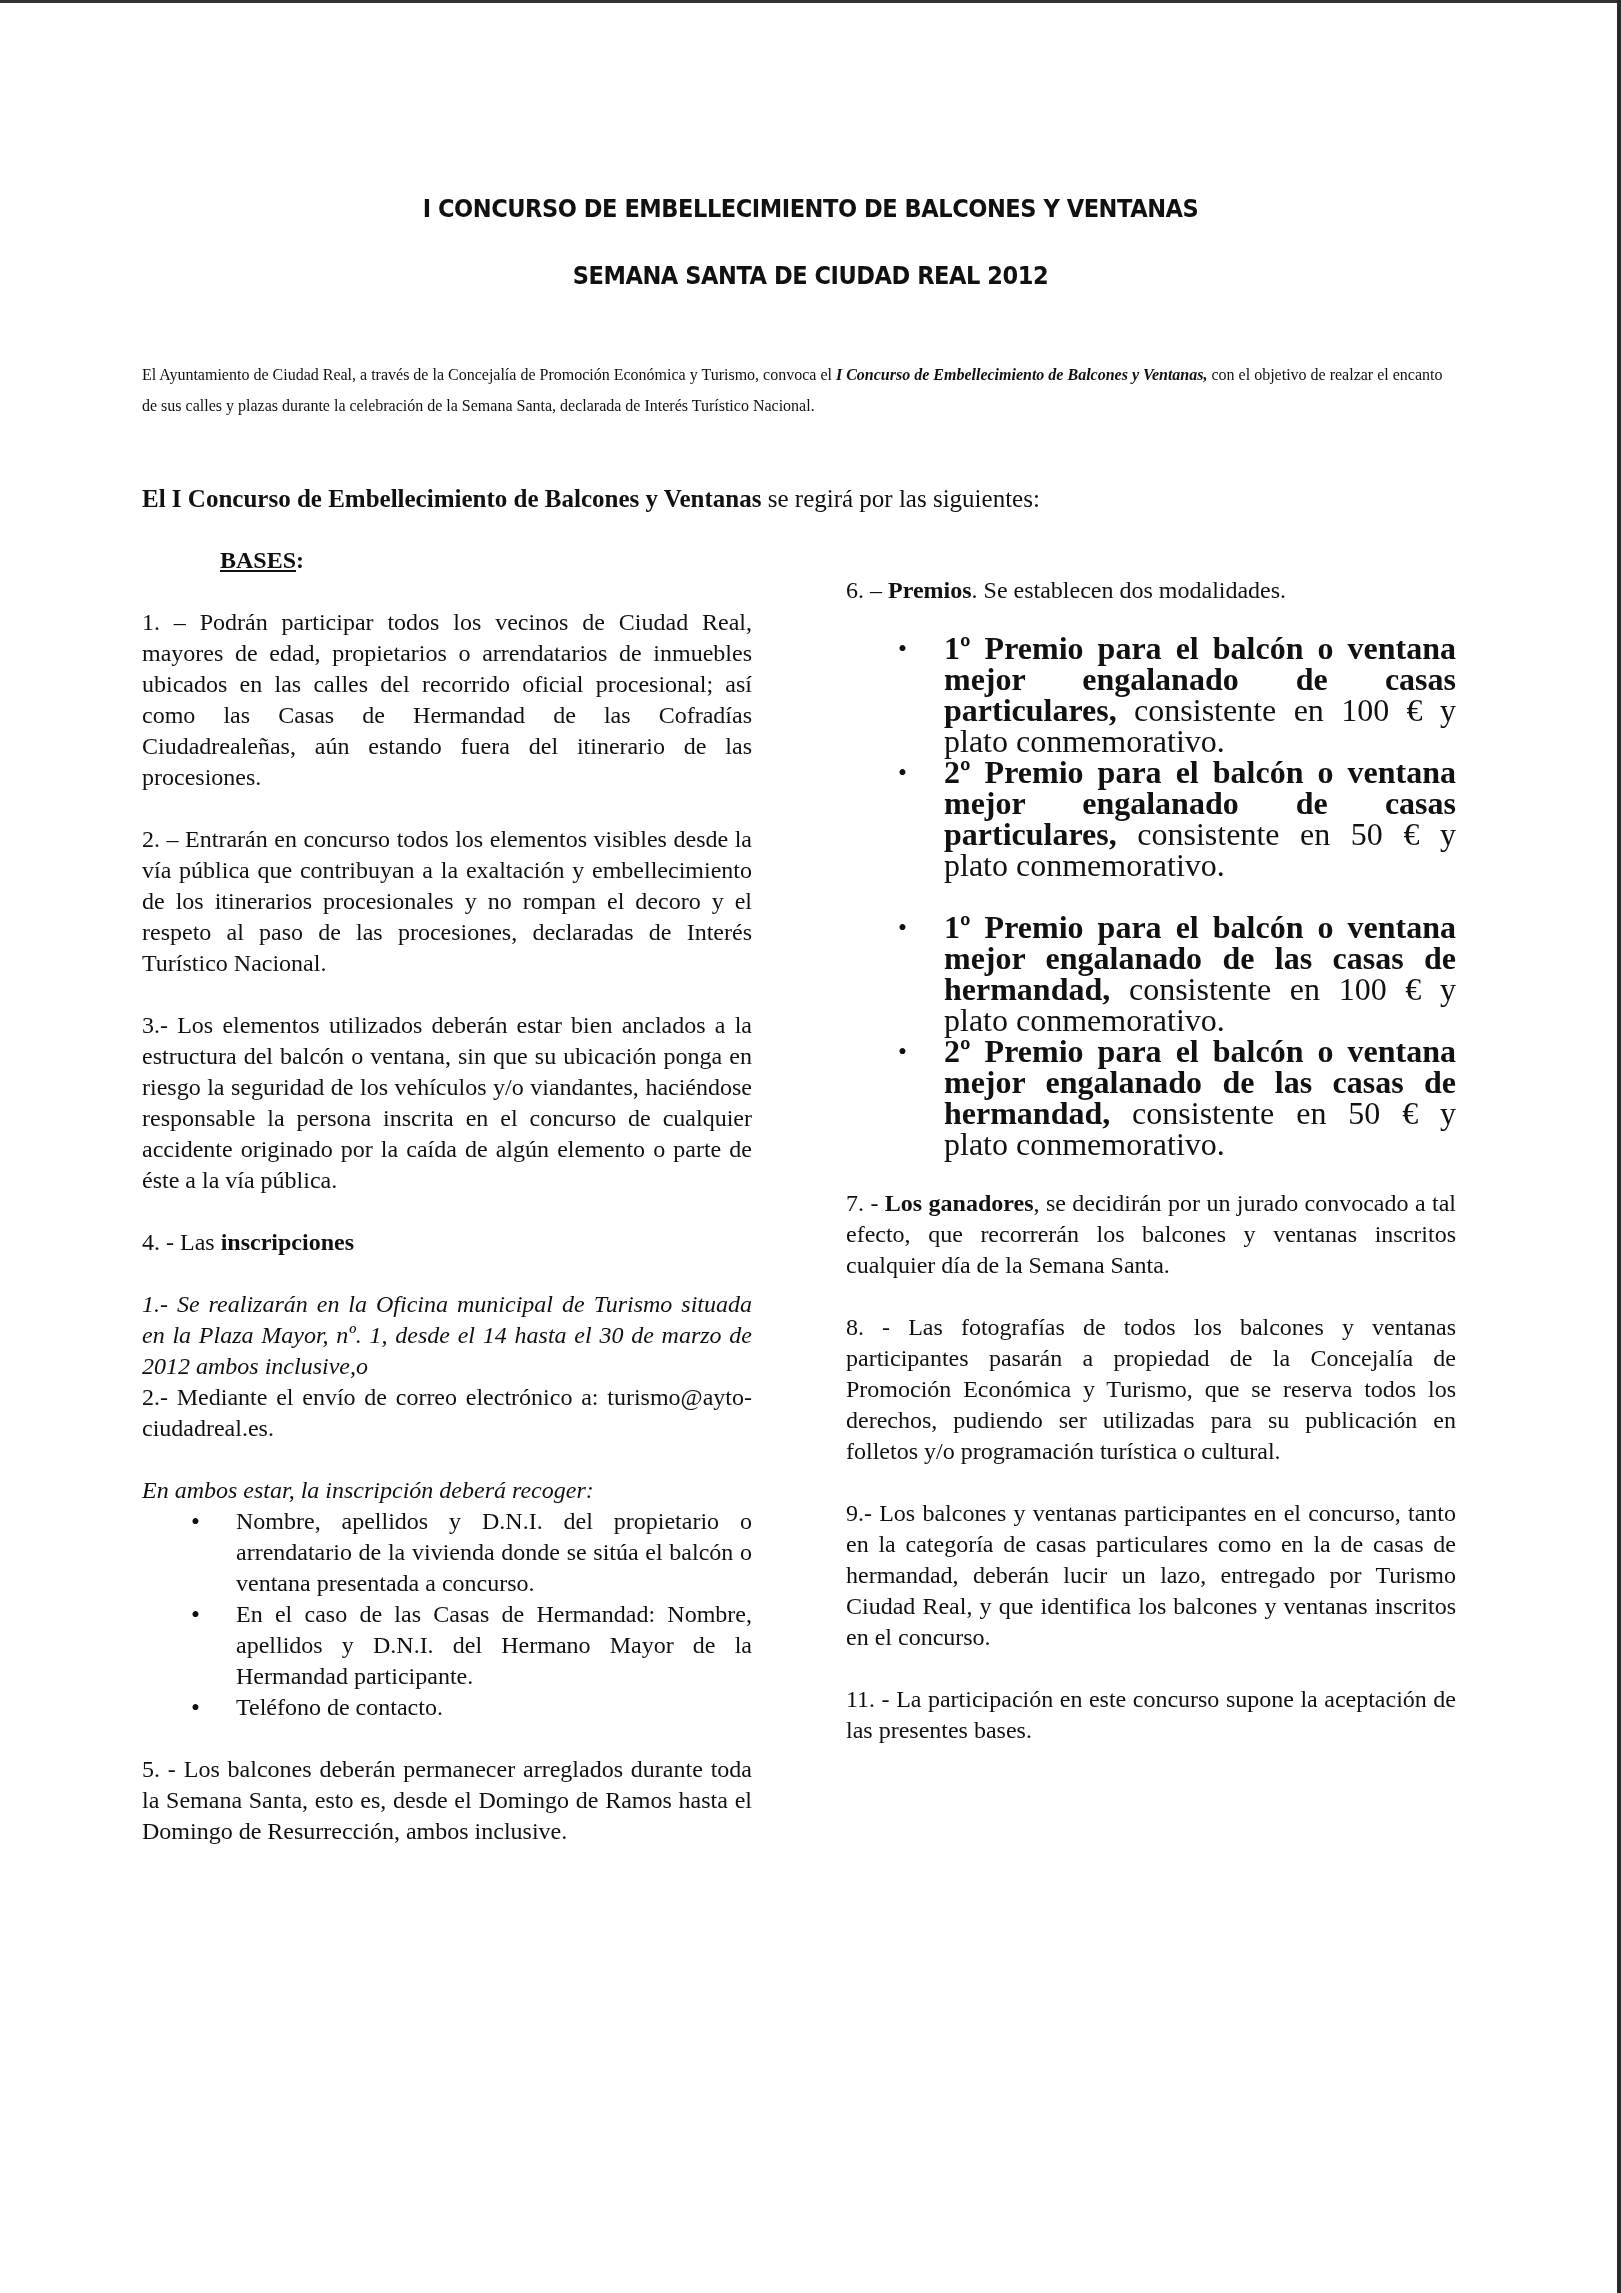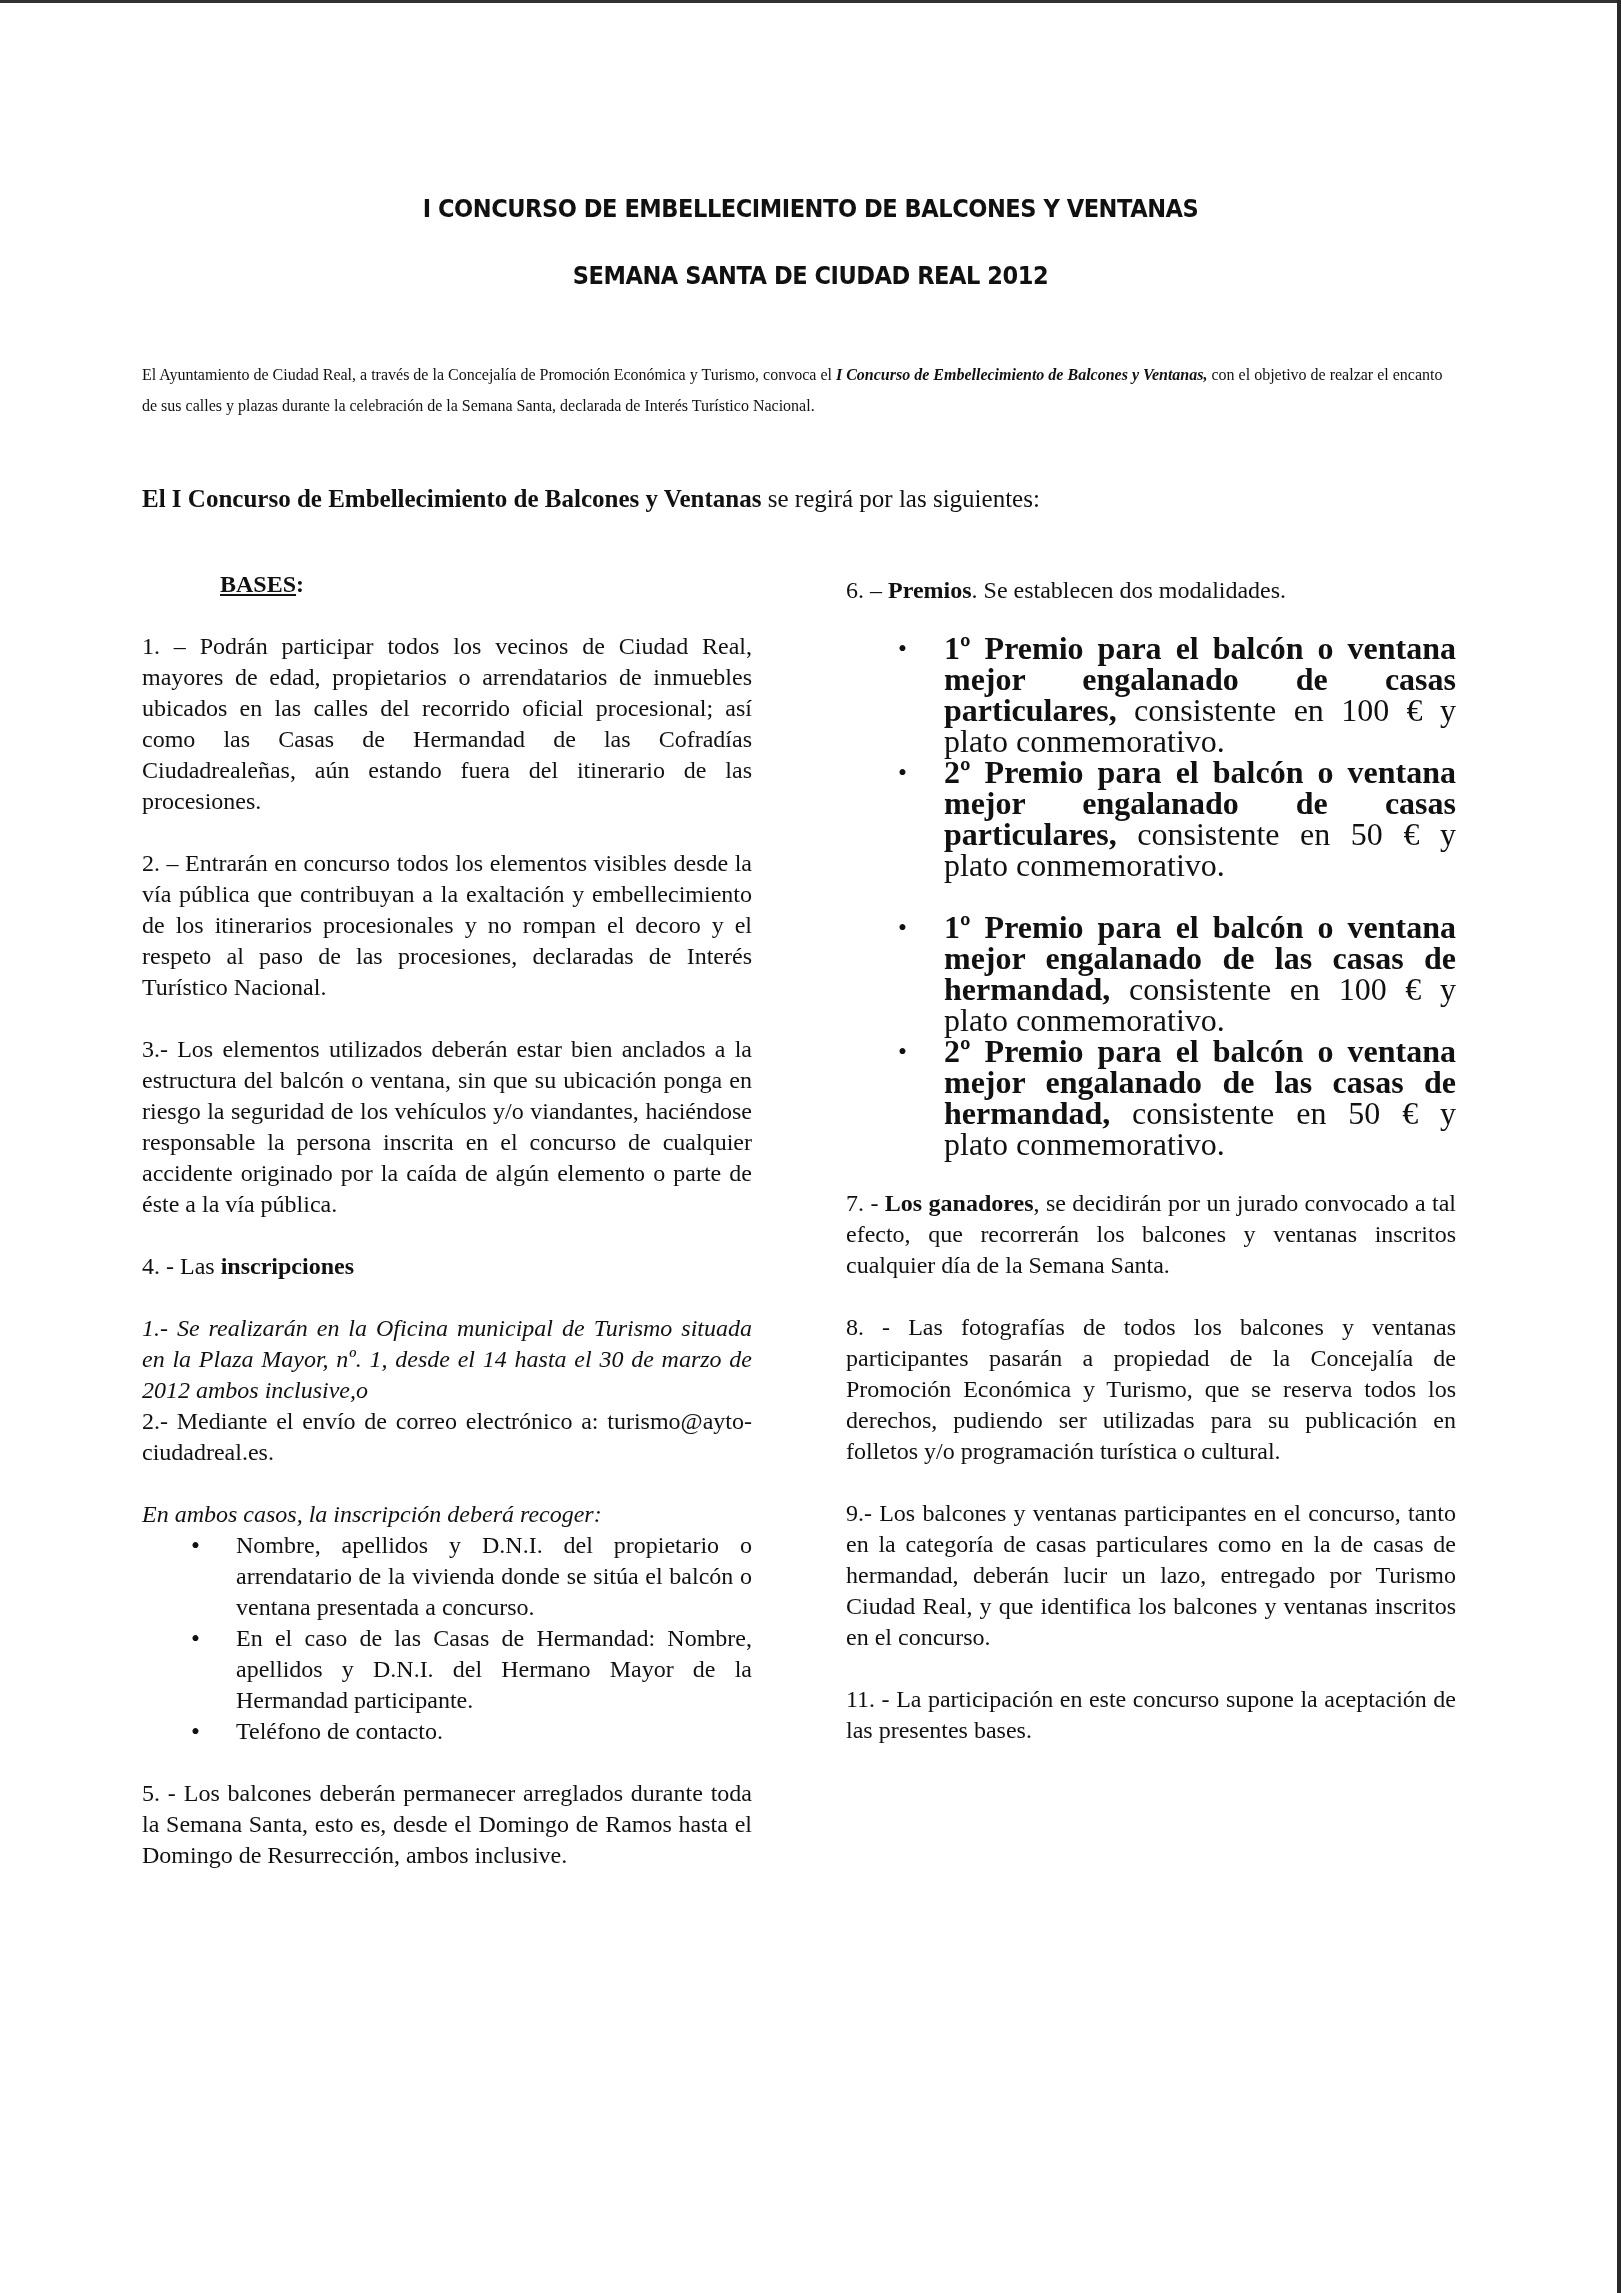--- a/index.html
+++ b/index.html
@@ -16,21 +16,21 @@
     font-size: 24.5px; letter-spacing: -0.5px; transform: scaleX(0.92);
   }
   .t1 { top: 194px; }
   .t2 { top: 261px; }
   .intro {
     position: absolute; left: 142px; width: 1313px; top: 359px;
     font-size: 16px; line-height: 31px; text-align: left;
   }
   .intro2 { position: absolute; left: 142px; top: 483px; font-size: 25px; line-height: 31px; }
   .col { position: absolute; width: 610px; font-size: 24px; line-height: 31px; }
-  .col-left { left: 142px; top: 569px; }
+  .col-left { left: 142px; top: 545px; }
   .col-right { left: 846px; top: 575px; }
   .para { text-align: justify; margin: 0 0 31px 0; }
   .para.tight { margin-bottom: 0; font-style: italic; }
   .bases { font-weight: bold; text-decoration: underline; margin-left: 78px; margin-bottom: 31px; display: inline-block; }
   .bases-colon { font-weight: bold; }
   ul.bullets { list-style: none; margin: 0; padding: 0; }
   ul.bullets li { position: relative; padding-left: 94px; text-align: justify; }
   ul.bullets li::before {
     content: "\2022"; position: absolute; left: 49px; top: 0; font-size: 25.5px;
   }
@@ -63,21 +63,21 @@
   <p class="para">1. – Podrán participar todos los vecinos de Ciudad Real, mayores de edad, propietarios o arrendatarios de inmuebles ubicados en las calles del recorrido oficial procesional; así como las Casas de Hermandad de las Cofradías Ciudadrealeñas, aún estando fuera del itinerario de las procesiones.</p>
   <p class="para">2. – Entrarán en concurso todos los elementos visibles desde la vía pública que contribuyan a la exaltación y embellecimiento de los itinerarios procesionales y no rompan el decoro y el respeto al paso de las procesiones, declaradas de Interés Turístico Nacional.</p>
   <p class="para">3.- Los elementos utilizados deberán estar bien anclados a la estructura del balcón o ventana, sin que su ubicación ponga en riesgo la seguridad de los vehículos y/o viandantes, haciéndose responsable la persona inscrita en el concurso de cualquier accidente originado por la caída de algún elemento o parte de éste a la vía pública.</p>
 
   <p class="para">
     <span>4. - Las </span><b>inscripciones</b>
   </p>
   <p class="para tight">1.- Se realizarán en la Oficina municipal de Turismo situada en la Plaza Mayor, nº. 1, desde el 14 hasta el 30 de marzo de 2012 ambos inclusive,o</p>
   <p class="para">2.- Mediante el envío de correo electrónico a: turismo@ayto-ciudadreal.es.</p>
 
-  <p class="para tight">En ambos casos, la inscripción deberá recoger:</p>
+  <p class="para tight">En ambos estar, la inscripción deberá recoger:</p>
   <ul class="bullets">
     <li>Nombre, apellidos y D.N.I. del propietario o arrendatario de la vivienda donde se sitúa el balcón o ventana presentada a concurso.</li>
     <li>En el caso de las Casas de Hermandad: Nombre, apellidos y D.N.I. del Hermano Mayor de la Hermandad participante.</li>
     <li>Teléfono de contacto.</li>
   </ul>
   <div class="gap"></div>
   <p class="para">5. - Los balcones deberán permanecer arreglados durante toda la Semana Santa, esto es, desde el Domingo de Ramos hasta el Domingo de Resurrección, ambos inclusive.</p>
 </div>
 
 <div class="col col-right">

